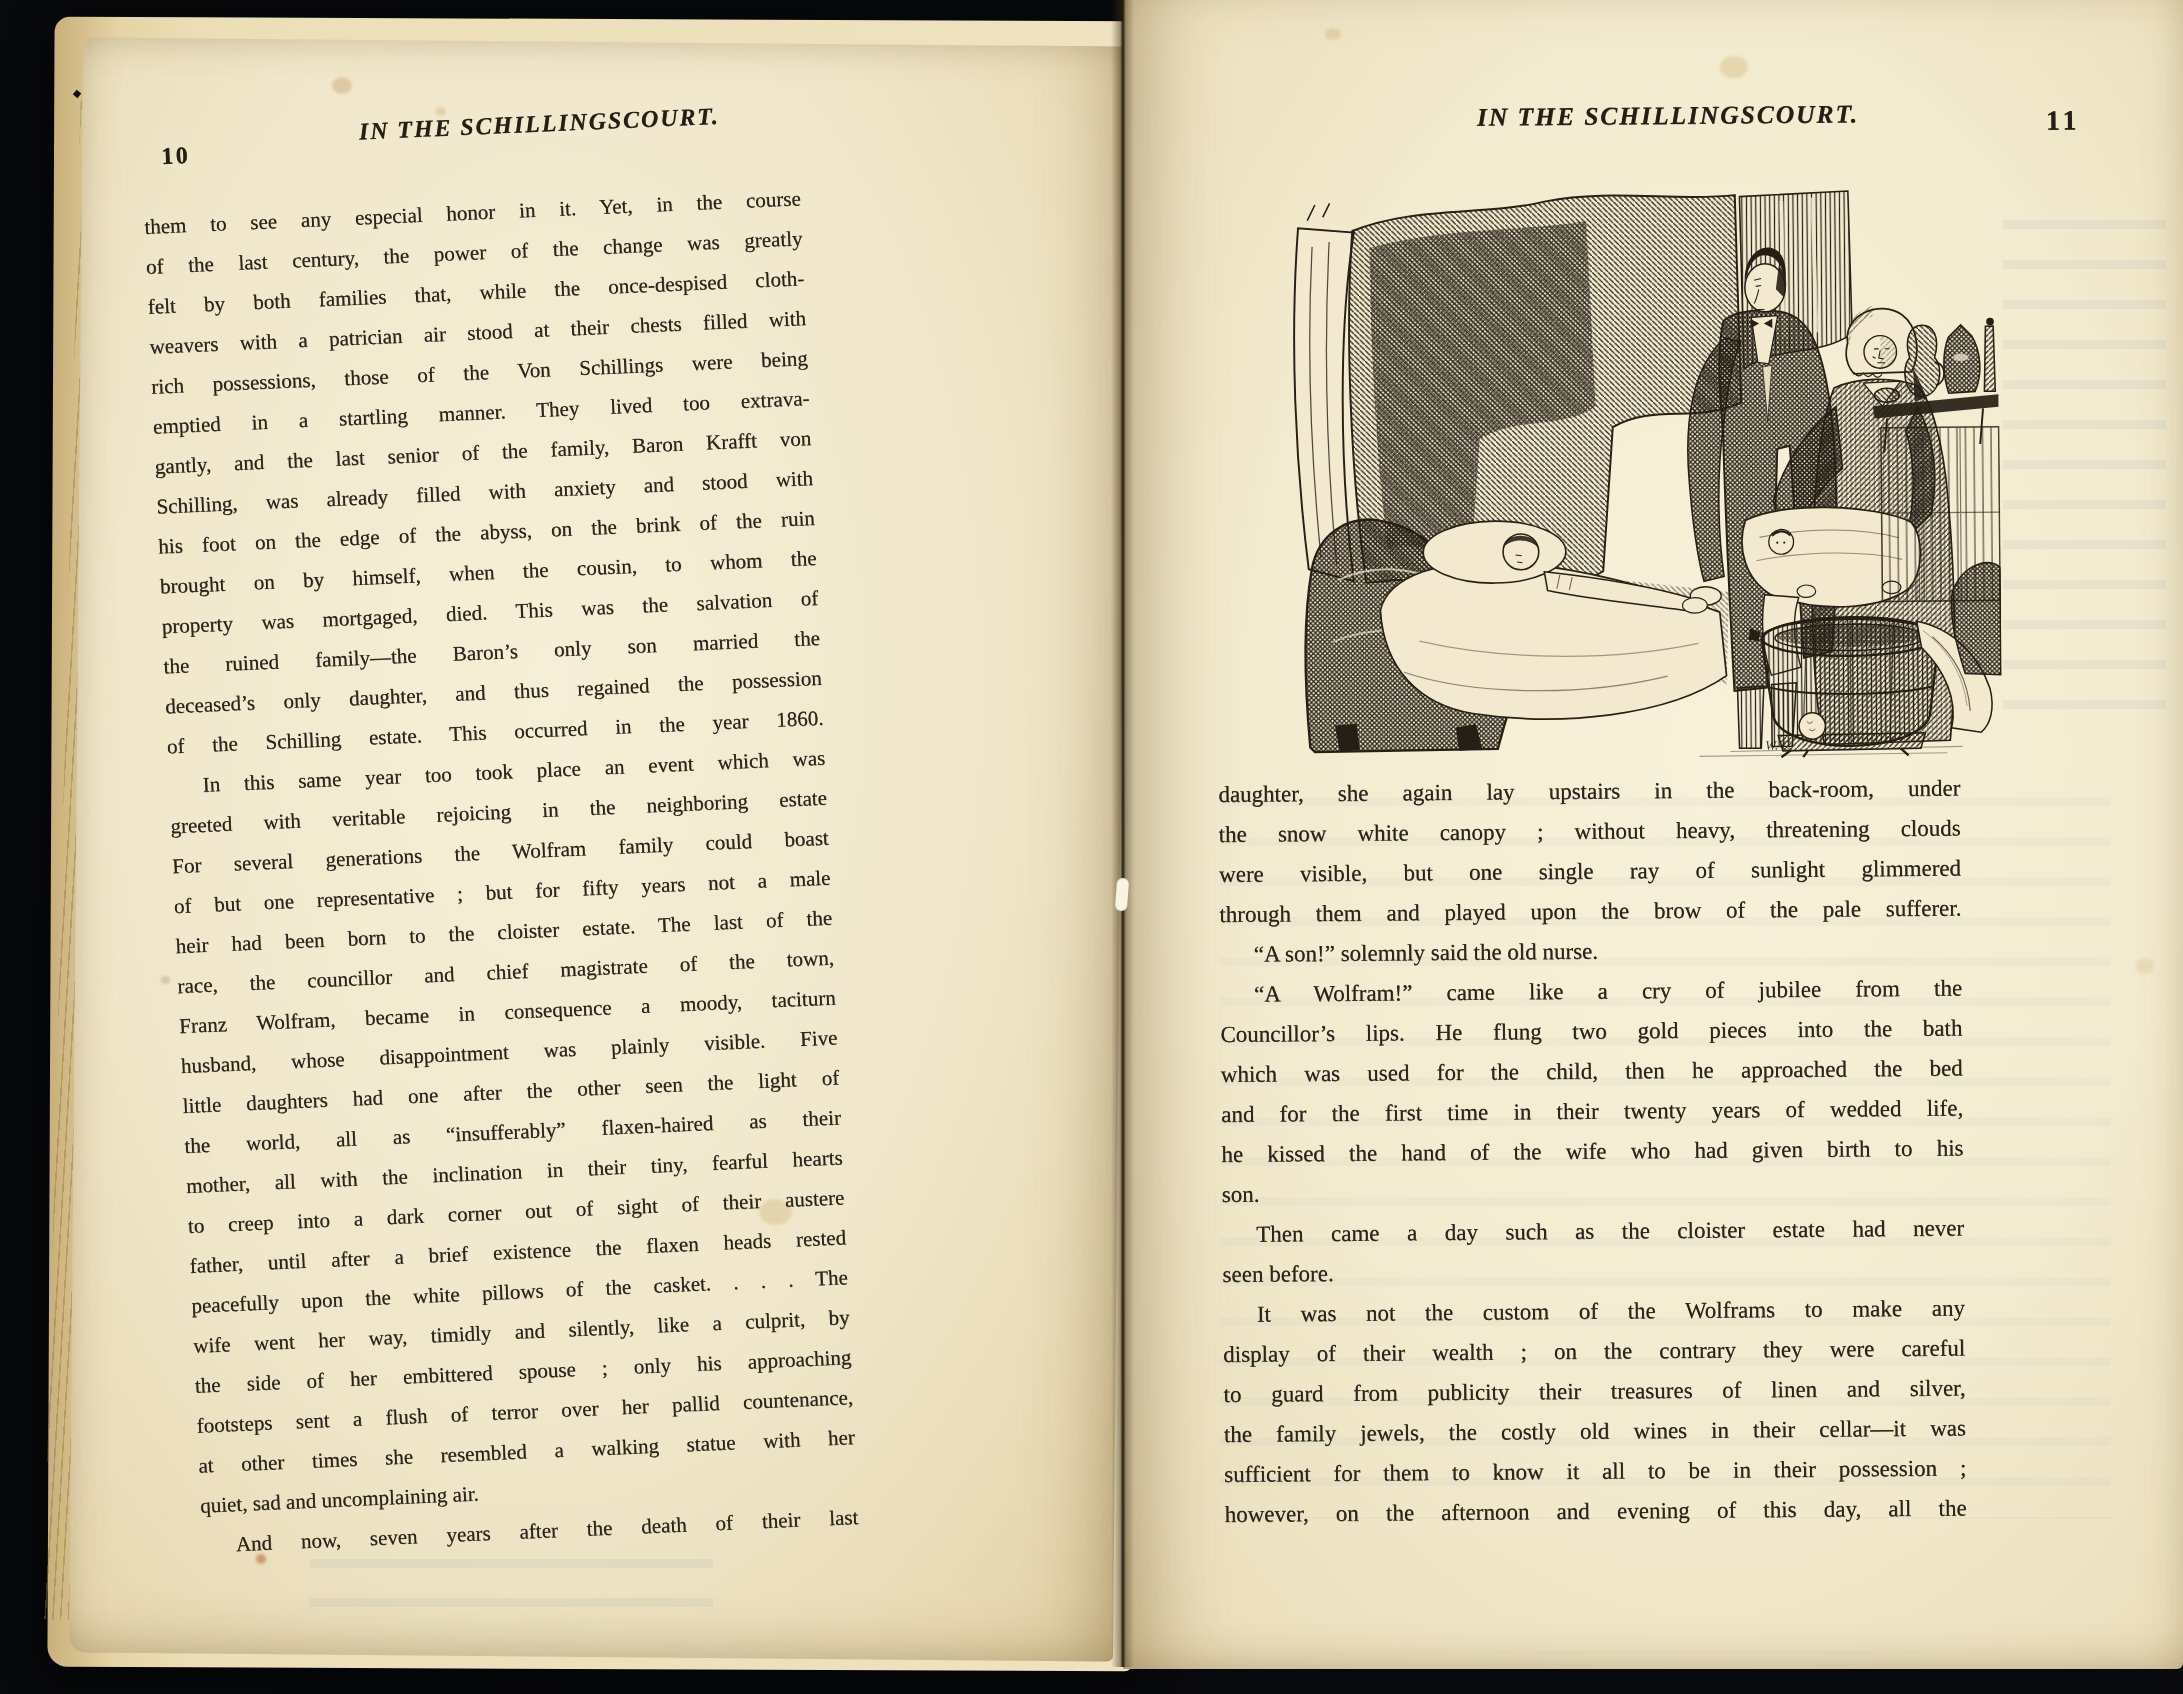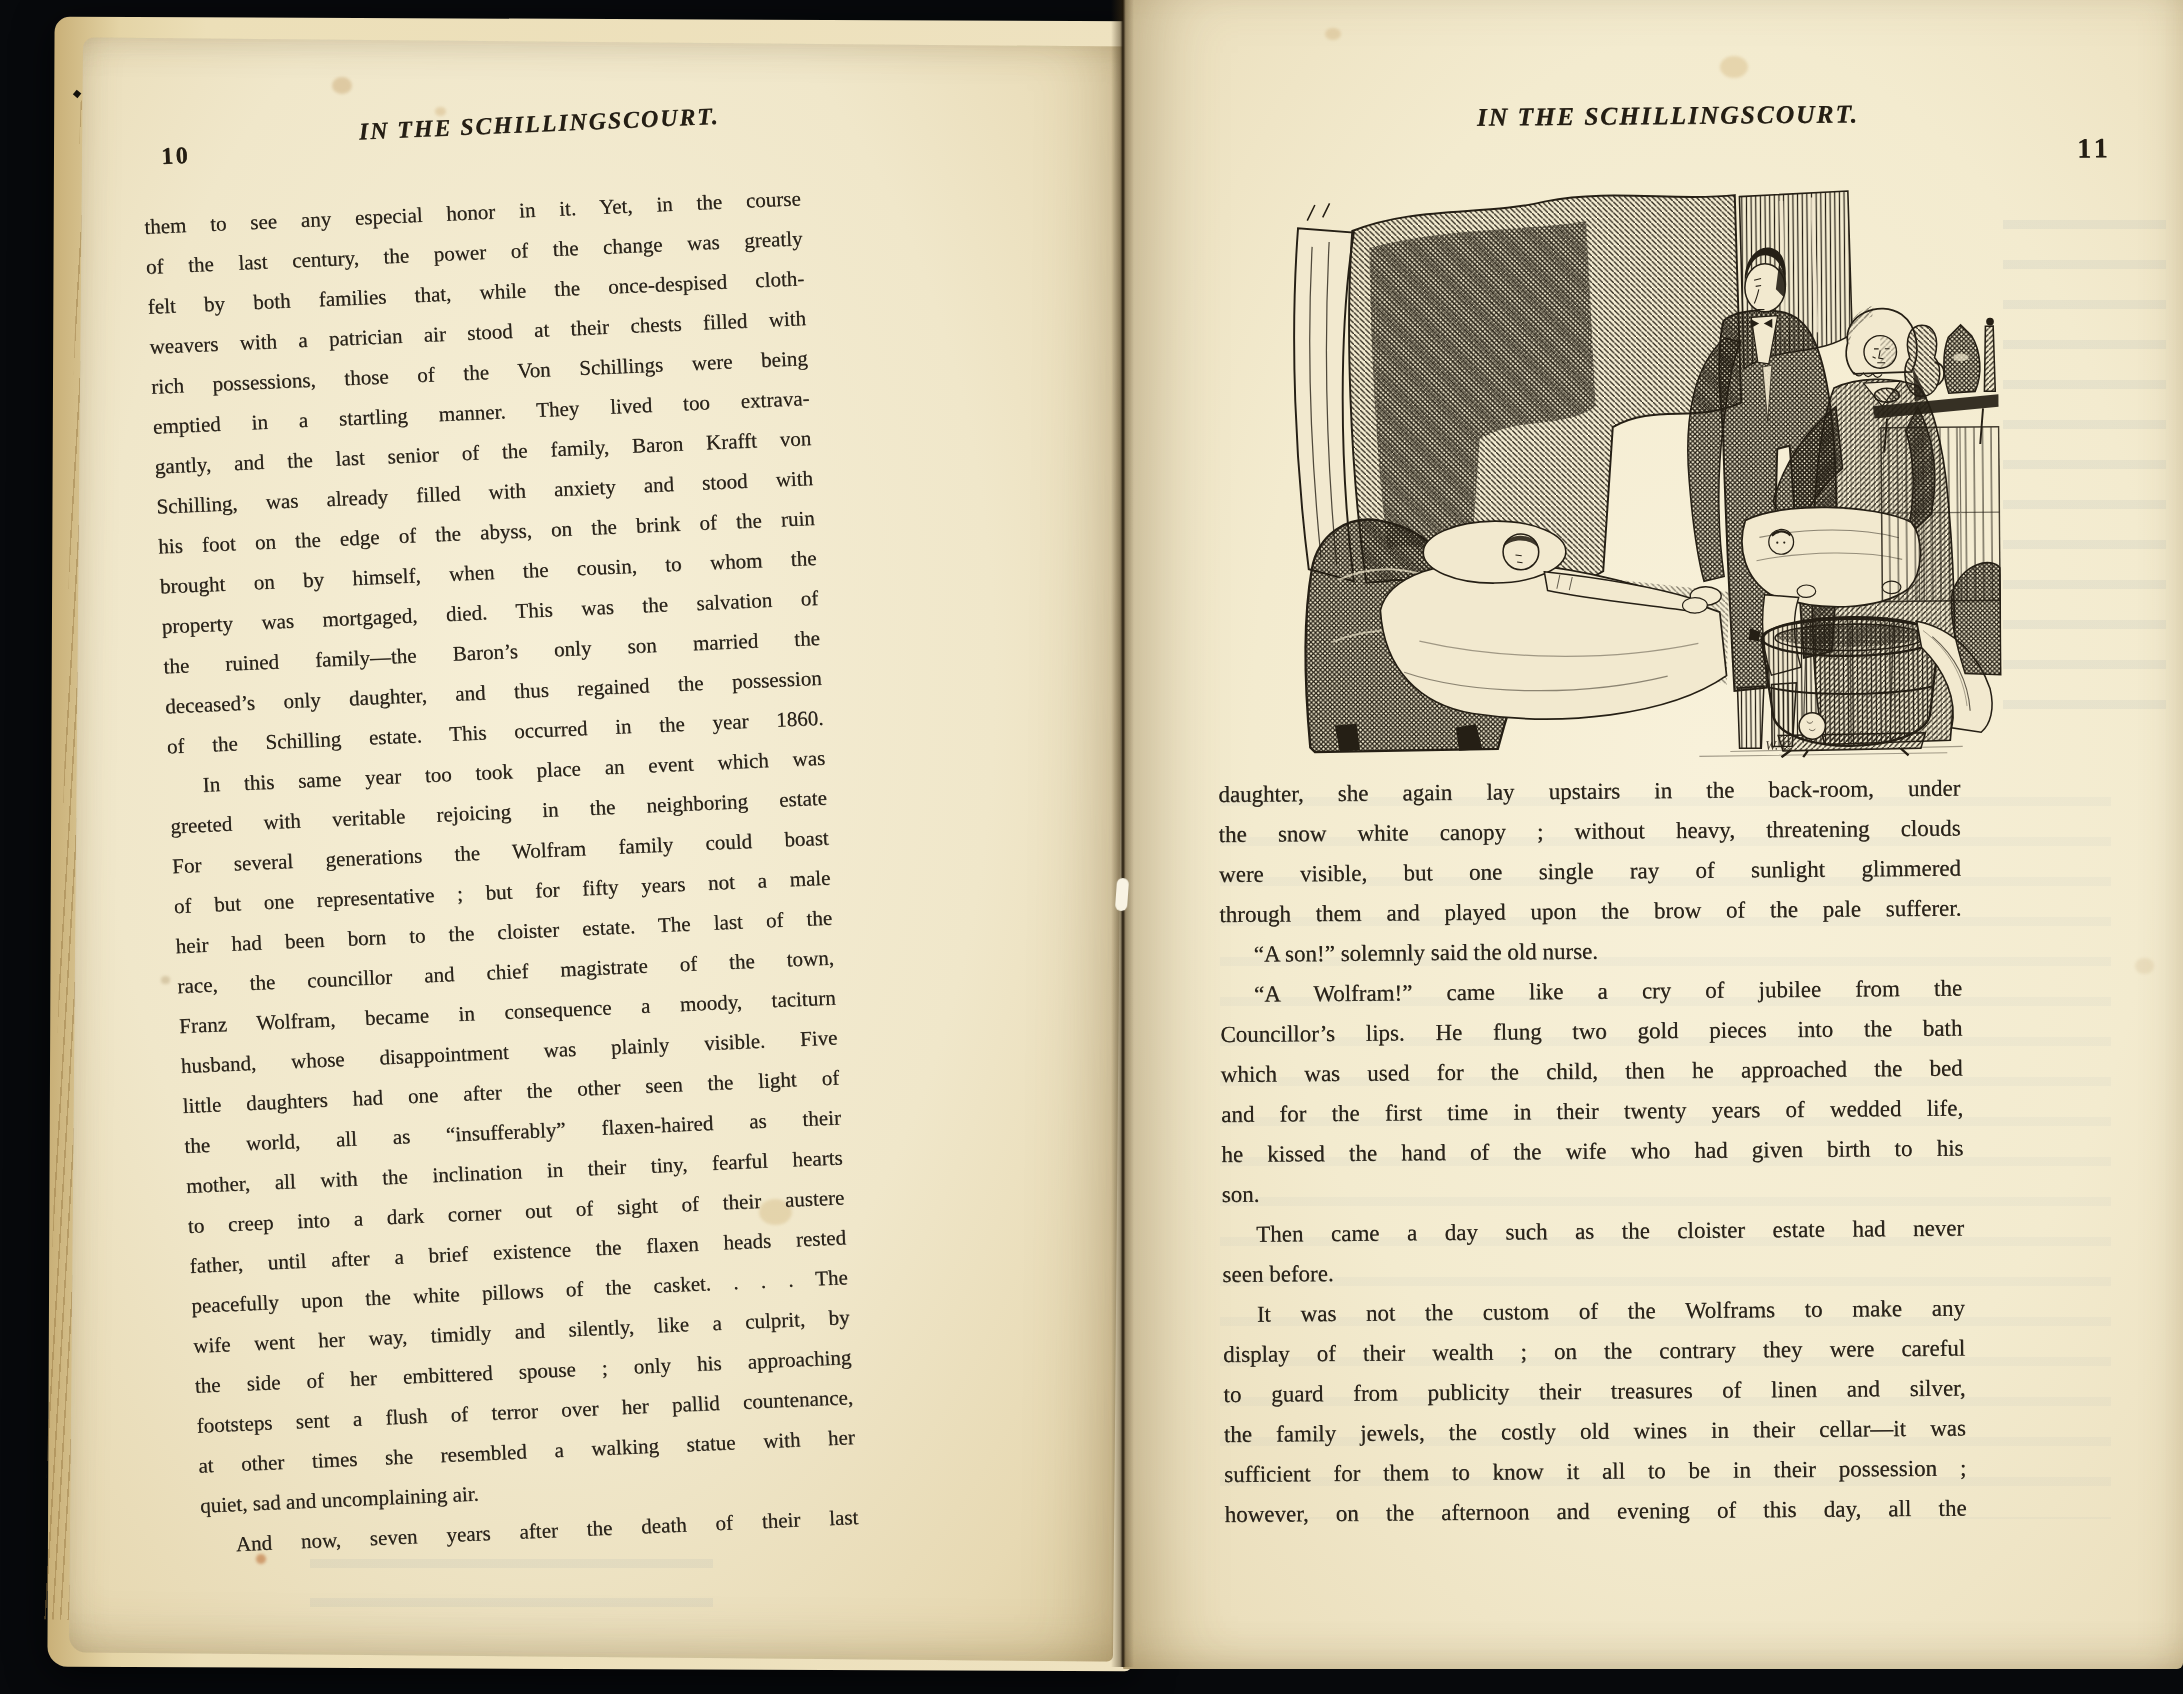--- a/index.html
+++ b/index.html
@@ -35,21 +35,21 @@
   .lp-content{left:139px;top:105px;width:666px;transform:rotate(-2.5deg);transform-origin:0 0;}
   .rp-content{left:1210px;top:14px;width:961px;transform:rotate(-.5deg);transform-origin:0 0;}
 
   .running-head{font-style:italic;font-weight:700;letter-spacing:1.9px;color:#241e14;
     text-shadow:0.3px 0.3px 0.4px rgba(36,30,20,.7);}
   .lp-head{position:relative;height:102px;}
   .lp-head .running-head{position:absolute;left:132px;right:0;top:23px;text-align:center;font-size:24px;}
   .page-num{font-weight:700;color:#241e14;text-shadow:0.3px 0.3px 0.5px rgba(36,30,20,.8);}
   #lp-num{position:absolute;left:20px;top:39px;font-size:24px;letter-spacing:2.3px;}
   .rp-head{position:absolute;top:91px;left:0;width:744px;text-align:center;padding-left:85px;font-size:25.6px;}
-  #rp-num{position:absolute;left:866px;top:98px;font-size:28px;font-weight:800;letter-spacing:3.9px;margin-top:28px;}
+  #rp-num{position:absolute;left:835px;top:98px;font-size:28px;font-weight:800;letter-spacing:3.9px;}
 
   .lines{position:relative;}
   .lp-lines{width:657px;font-size:21px;line-height:40px;}
   .rp-lines{position:absolute;top:761px;left:1.5px;width:742px;font-size:23px;line-height:40px;}
   .line{display:block;height:40px;text-align:justify;text-align-last:justify;
         -moz-text-align-last:justify;white-space:normal;
         text-shadow:0.3px 0.3px 0.3px rgba(42,36,27,.7);}
   .line.short{text-align-last:left;}
   .line.ind{text-indent:34px;}
 

